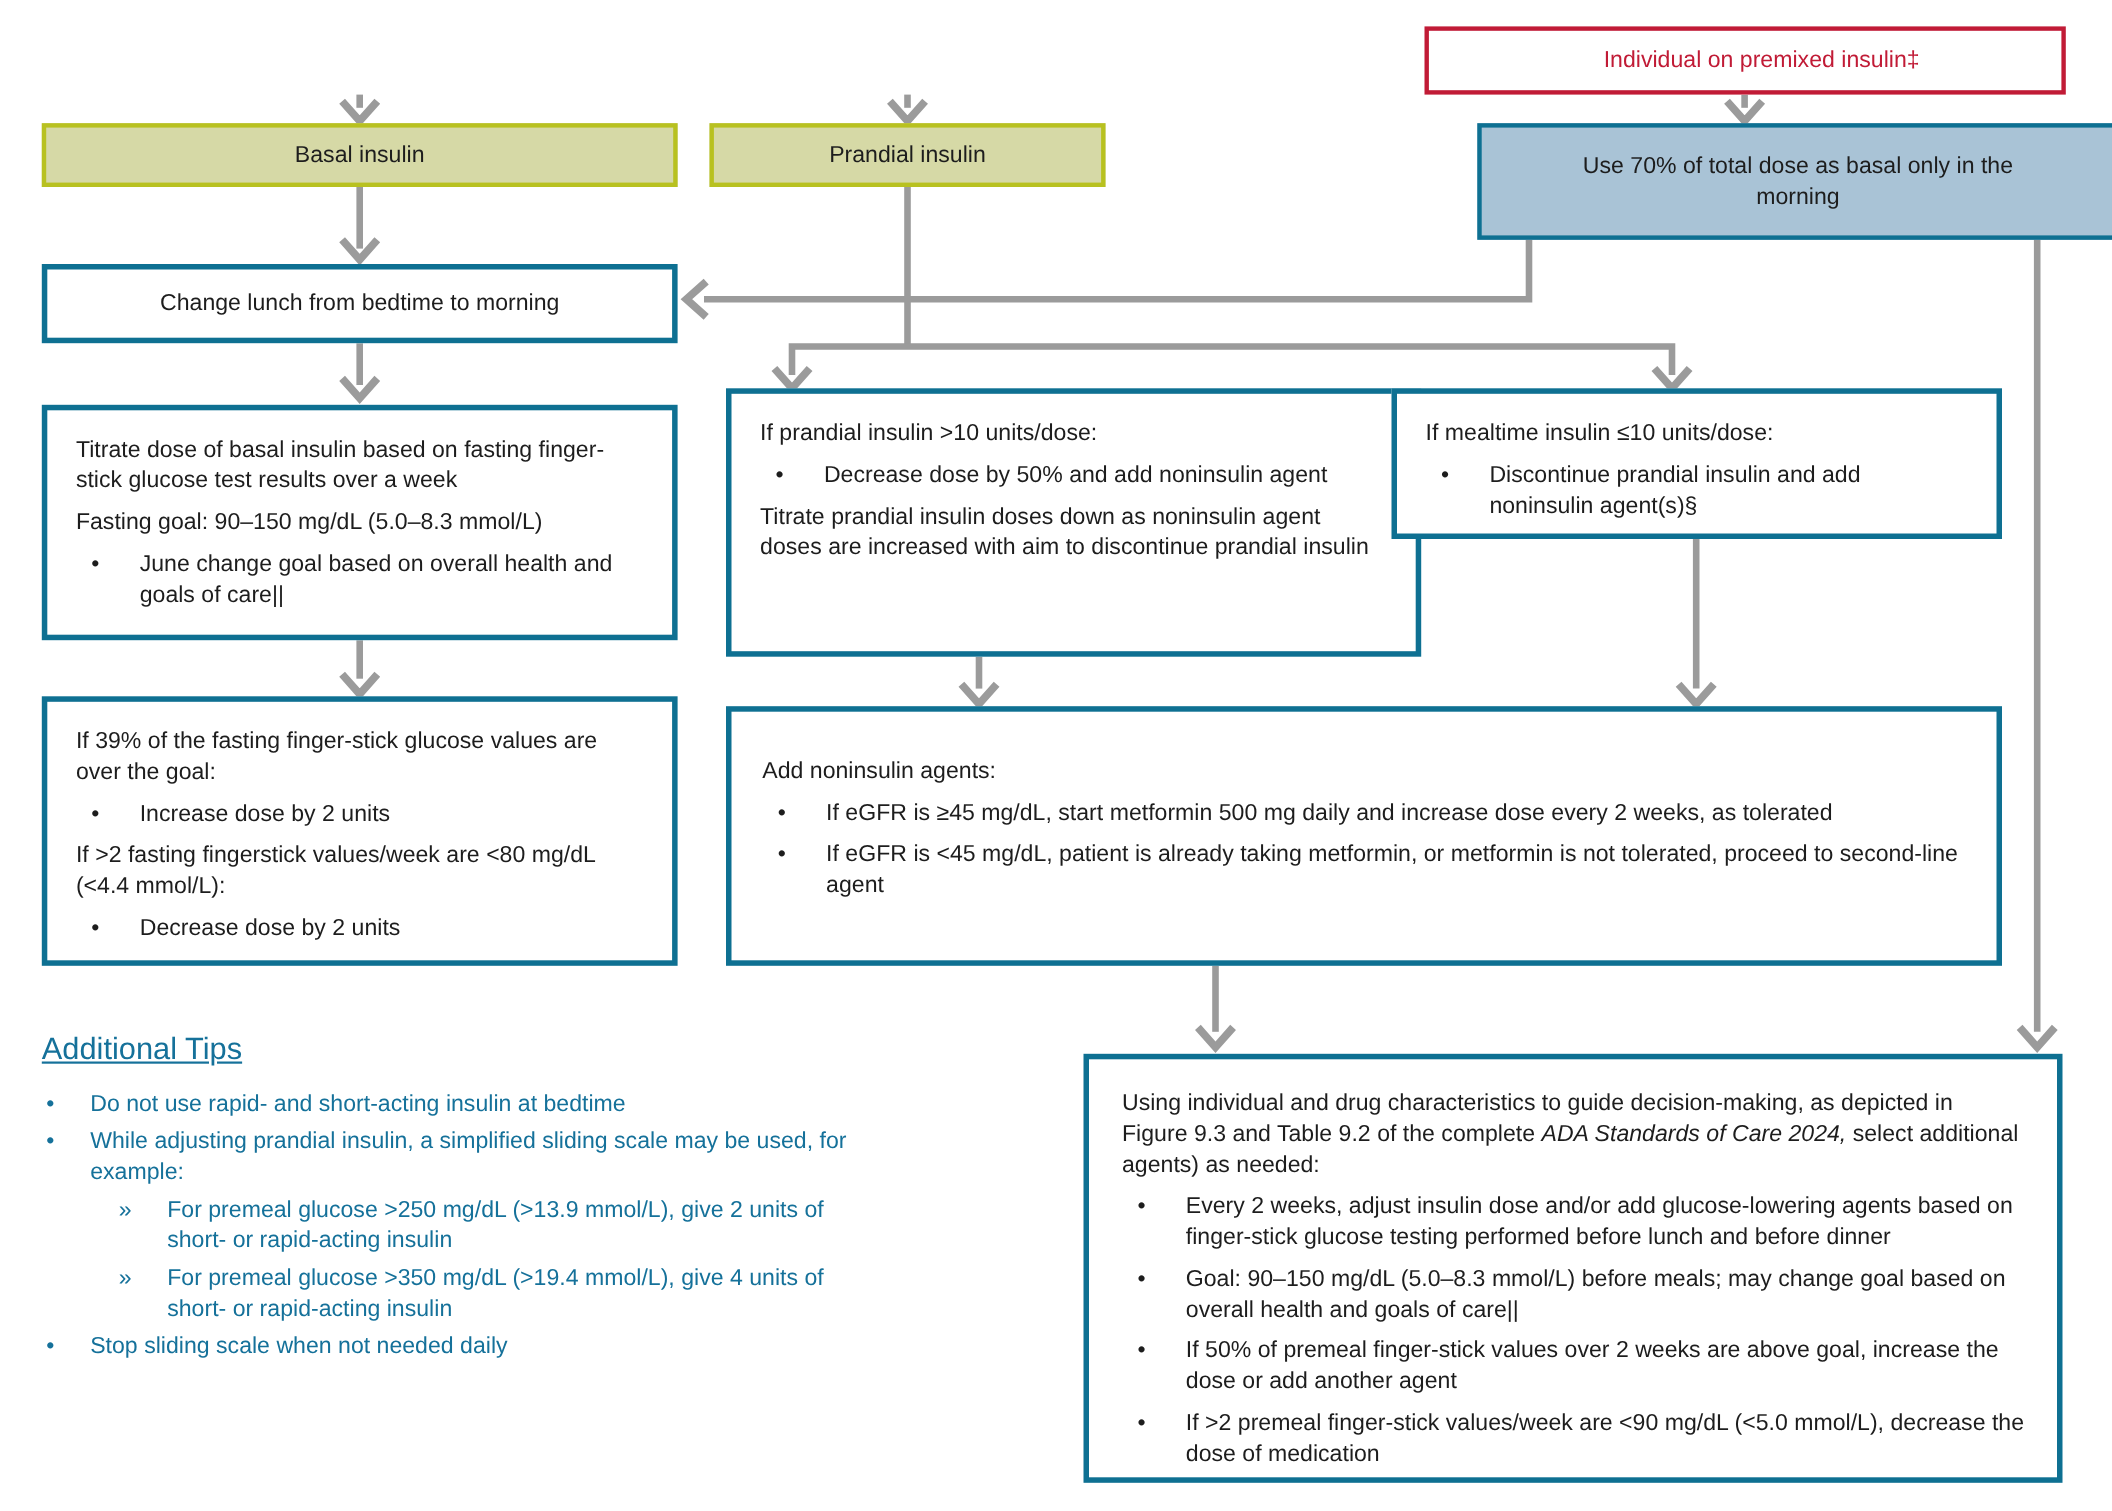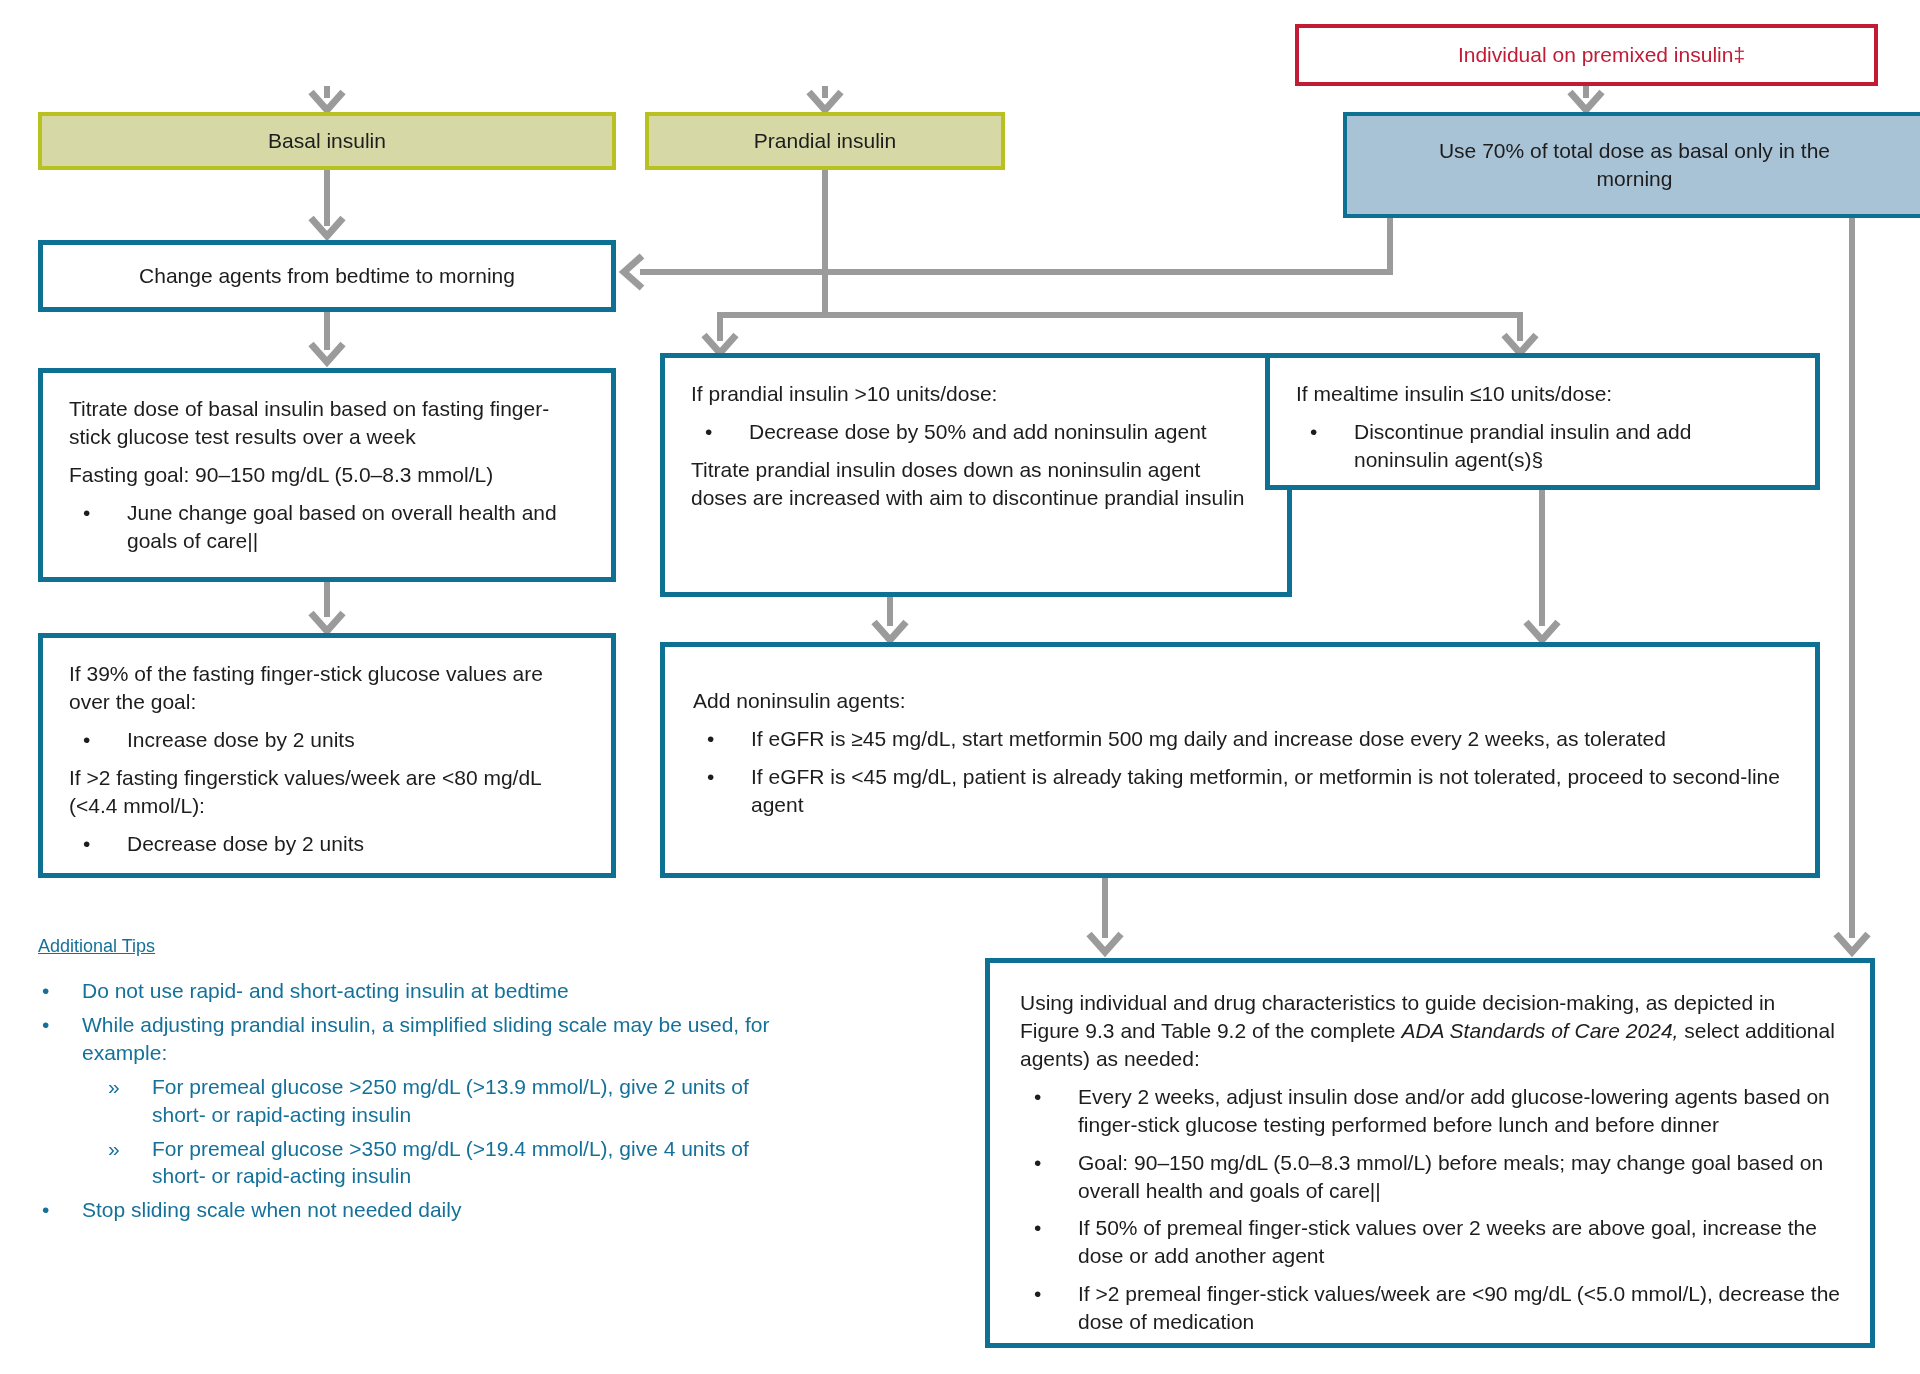--- a/index.html
+++ b/index.html
@@ -31,21 +31,21 @@
   .box.teal{border:5px solid var(--color-teal_border);}
   .box.teal.center{display:flex;align-items:center;justify-content:center;text-align:center;}
   .box.pad{padding:22px 26px;}
   .para{margin:0 0 10px 0;}
   .para:last-child{margin-bottom:0;}
   .li{display:flex;margin:0 0 10px 0;}
   .li:last-child{margin-bottom:0;}
   .li .dot{flex:0 0 44px;text-align:left;padding-left:14px;}
   .li .txt{flex:1;}
   .tips{position:absolute;color:var(--color-tips_teal);}
-  .tips .tips-title{text-decoration:underline;font-size:18px;margin-bottom:18px;}
+  .tips .tips-title{text-decoration:underline;font-size:28px;margin-bottom:18px;}
   .tips .li{margin-bottom:6px;}
   .tips .li .dot{flex:0 0 40px;padding-left:4px;}
   .tips .sub .dot{flex:0 0 44px;padding-left:30px;margin-left:40px;}
   .tips .sub .txt{max-width:620px;}
   .em{font-style:italic;}
 </style>
 </head>
 <body>
 
 <div class="canvas">
@@ -111,21 +111,21 @@
     <span>Basal insulin</span>
   </div>
   <div class="box olive" style="left:645px;top:112px;width:360px;height:58px;align-items:center;">
     <span>Prandial insulin</span>
   </div>
   <div class="box bluefill" style="left:1295px;top:112px;width:583px;height:106px;">
     <span>Use 70% of total dose as basal only in the morning</span>
   </div>
 
   <div class="box teal center" style="left:38px;top:240px;width:578px;height:72px;">
-    <span>Change agents from bedtime to morning</span>
+    <span>Change lunch from bedtime to morning</span>
   </div>
 
   <div class="box teal pad" style="left:38px;top:368px;width:578px;height:214px;">
     <div class="para">Titrate dose of basal insulin based on fasting finger-stick glucose test results over a week</div>
     <div class="para">Fasting goal: 90–150 mg/dL (5.0–8.3 mmol/L)</div>
     <div class="li">
       <span class="dot">•</span>
       <span class="txt">June change goal based on overall health and goals of care||</span>
     </div>
   </div>

